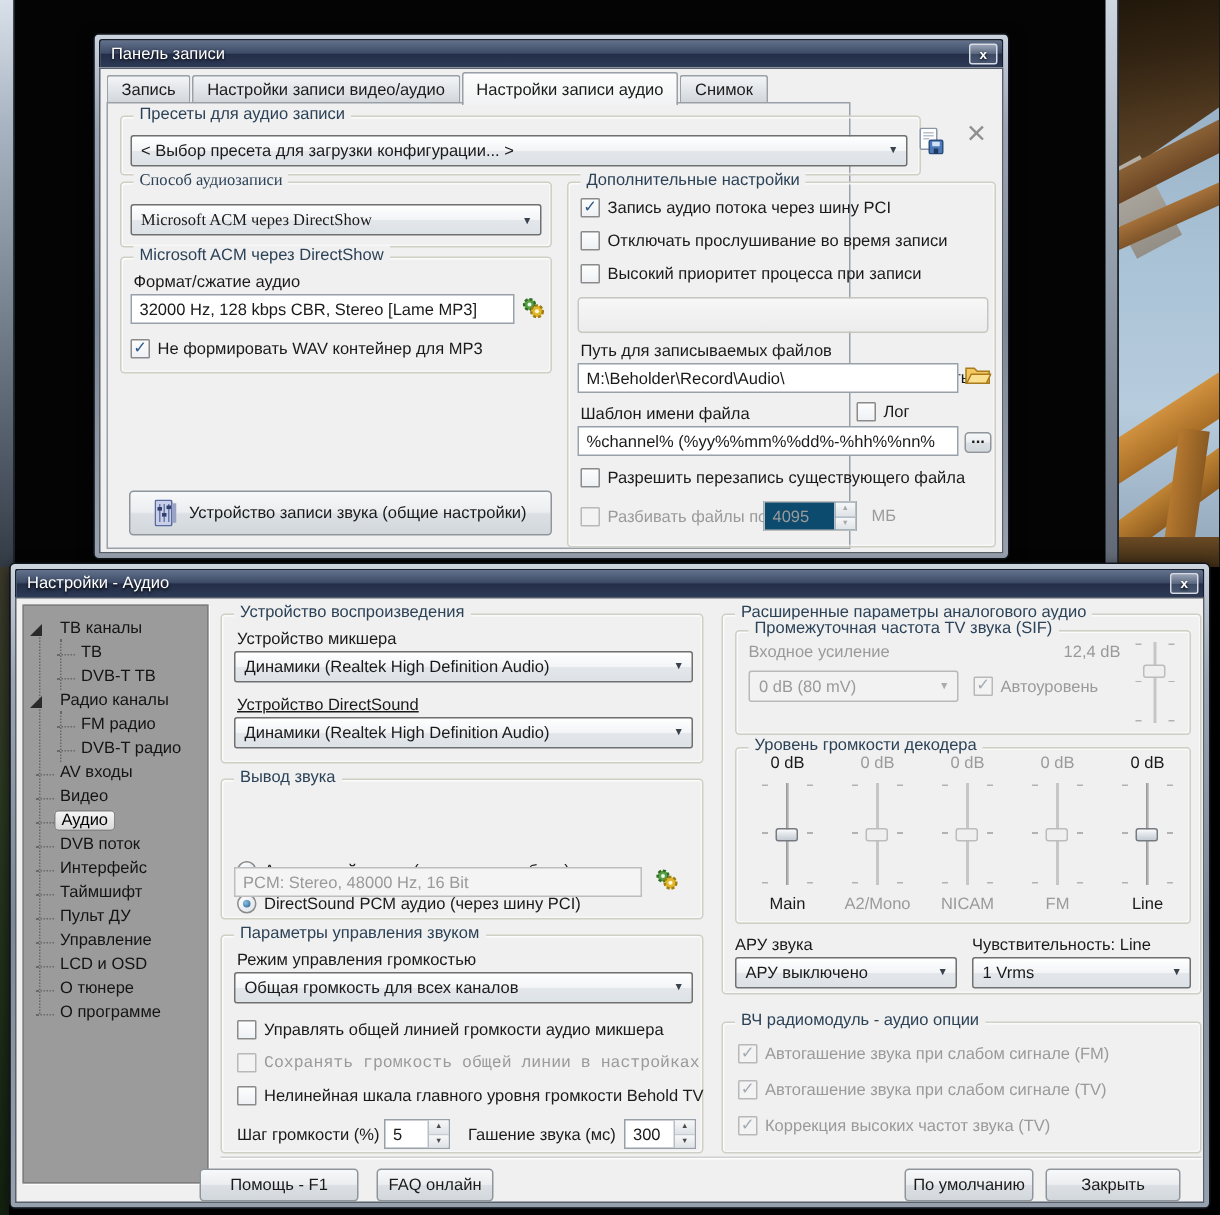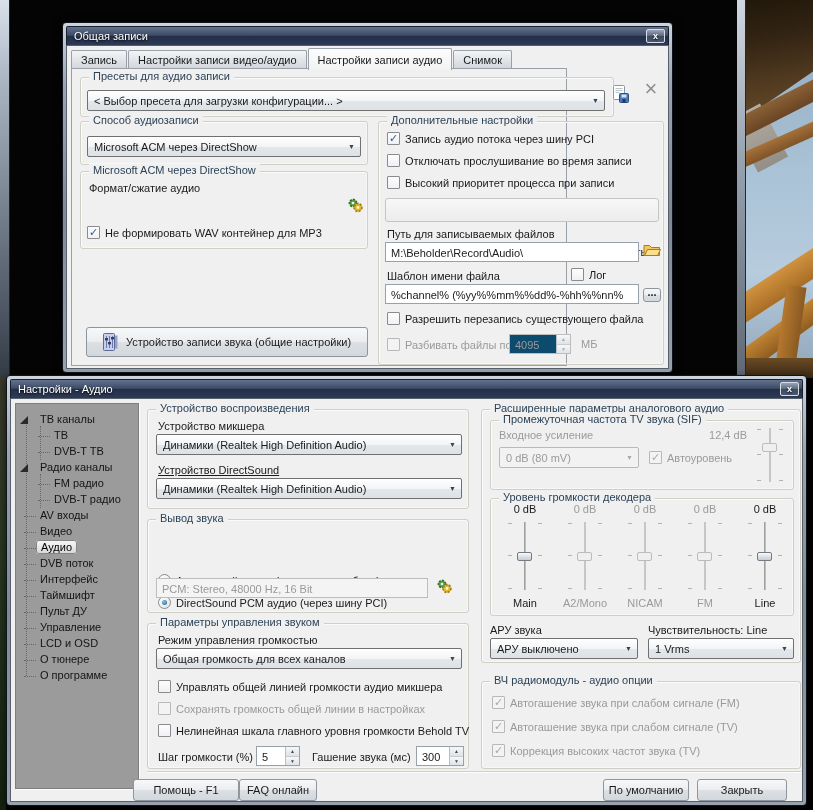--- a/index.html
+++ b/index.html
@@ -147,21 +147,21 @@
     <div class="wp-beam2"></div>
     <div class="wp-beam3"></div>
     <div class="wp-beam4"></div>
     <div class="wp-post"></div>
     <div class="wp-bottom"></div>
   </div>
   <div class="left-sliver"></div>
 
   <div class="win rec-win">
     <div class="titlebar">
-      <span>Общая записи</span>
+      <span>Панель записи</span>
       <div class="close-btn">x</div>
     </div>
     <div class="win-body">
       <div class="tabs">
         <div class="tab">Запись</div>
         <div class="tab">Настройки записи видео/аудио</div>
         <div class="tab active">Настройки записи аудио</div>
         <div class="tab">Снимок</div>
       </div>
       <div class="tabpanel">
@@ -179,31 +179,32 @@
             <line x1="3.5" y1="3.5" x2="10.5" y2="3.5" stroke="#b8c2cc"></line>
             <line x1="3.5" y1="5.5" x2="10.5" y2="5.5" stroke="#b8c2cc"></line>
             <line x1="3.5" y1="7.5" x2="7.5" y2="7.5" stroke="#b8c2cc"></line>
             <rect x="7.5" y="8.5" width="9" height="9" rx="1" fill="#4a7ab8" stroke="#2c4f7e"></rect>
             <rect x="9.5" y="9.5" width="5" height="3" fill="#d2e2f4"></rect>
             <rect x="10.5" y="14" width="3" height="3.5" fill="#1f3a5c"></rect>
           </svg>
         </div>
         <div class="icon" style="left:568px;top:8px;width:22px;height:24px;font-size:22px;color:#8f8f8f;line-height:24px;text-align:center;">×</div>
 
-        <div class="gb" style="left:8px;top:52px;width:288px;height:44px;">
+        <div class="gb" style="left:8px;top:52px;width:288px;height:44px;font-family:Liberation Serif, serif;">
           <span class="gbt">Способ аудиозаписи</span>
           <div class="combo" style="left:6px;top:14px;width:274px;">
             <span>Microsoft ACM через DirectShow</span>
             <span class="arr">▼</span>
           </div>
         </div>
 
         <div class="gb" style="left:8px;top:102px;width:288px;height:78px;">
           <span class="gbt">Microsoft ACM через DirectShow</span>
           <span class="lbl" style="left:8px;top:10px;">Формат/сжатие аудио</span>
+          <div class="tbox" style="left:6px;top:24px;width:256px;">32000 Hz, 128 kbps CBR, Stereo [Lame MP3]</div>
           <div class="icon" style="left:266px;top:25px;width:16px;height:16px;">
             <svg width="16" height="16" viewBox="0 0 16 16">
               <circle cx="6" cy="6" r="3.6" fill="#58a044" stroke="#2f6b24" stroke-width="1.6" stroke-dasharray="2 1.3"></circle>
               <circle cx="6" cy="6" r="1.3" fill="#eef6ea"></circle>
               <circle cx="11" cy="10.5" r="3.9" fill="#e0b62a" stroke="#9e7d14" stroke-width="1.6" stroke-dasharray="2 1.3"></circle>
               <circle cx="11" cy="10.5" r="1.4" fill="#fdf6da"></circle>
             </svg>
           </div>
           <div class="cb" style="left:6px;top:54px;">
             <span class="box">✓</span>
@@ -357,21 +358,21 @@
         <span class="gbt">Параметры управления звуком</span>
         <span class="lbl" style="left:10px;top:10px;">Режим управления громкостью</span>
         <div class="combo" style="left:8px;top:24px;width:306px;">
           <span>Общая громкость для всех каналов</span>
           <span class="arr">▼</span>
         </div>
         <div class="cb" style="left:10px;top:56px;">
           <span class="box"></span>
           <span>Управлять общей линией громкости аудио микшера</span>
         </div>
-        <div class="cb dis" style="left:10px;top:78px;">
+        <div class="cb dis" style="left:10px;top:78px;font-family:Liberation Mono, monospace;">
           <span class="box"></span>
           <span>Сохранять громкость общей линии в настройках</span>
         </div>
         <div class="cb" style="left:10px;top:100px;">
           <span class="box"></span>
           <span>Нелинейная шкала главного уровня громкости Behold TV</span>
         </div>
         <span class="lbl" style="left:10px;top:127px;">Шаг громкости (%)</span>
         <div class="spin" style="left:108px;top:122px;width:44px;">
           <span>5</span>
@@ -477,20 +478,20 @@
           <span>Автогашение звука при слабом сигнале (TV)</span>
         </div>
         <div class="cb dis" style="left:10px;top:62px;">
           <span class="box">✓</span>
           <span>Коррекция высоких частот звука (TV)</span>
         </div>
       </div>
 
       <div class="footer-sep"></div>
       <div class="btn" style="left:122px;top:380px;width:106px;height:22px;padding-top:4px;">Помощь - F1</div>
-      <div class="btn" style="left:228px;top:380px;width:78px;height:22px;padding-top:4px;">FAQ онлайн</div>
+      <div class="btn" style="left:240px;top:380px;width:78px;height:22px;padding-top:4px;">FAQ онлайн</div>
       <div class="btn" style="left:592px;top:380px;width:86px;height:22px;padding-top:4px;">По умолчанию</div>
       <div class="btn" style="left:686px;top:380px;width:90px;height:22px;padding-top:4px;">Закрыть</div>
 
     </div>
   </div>
 
 </div>
 
 </body></html>

